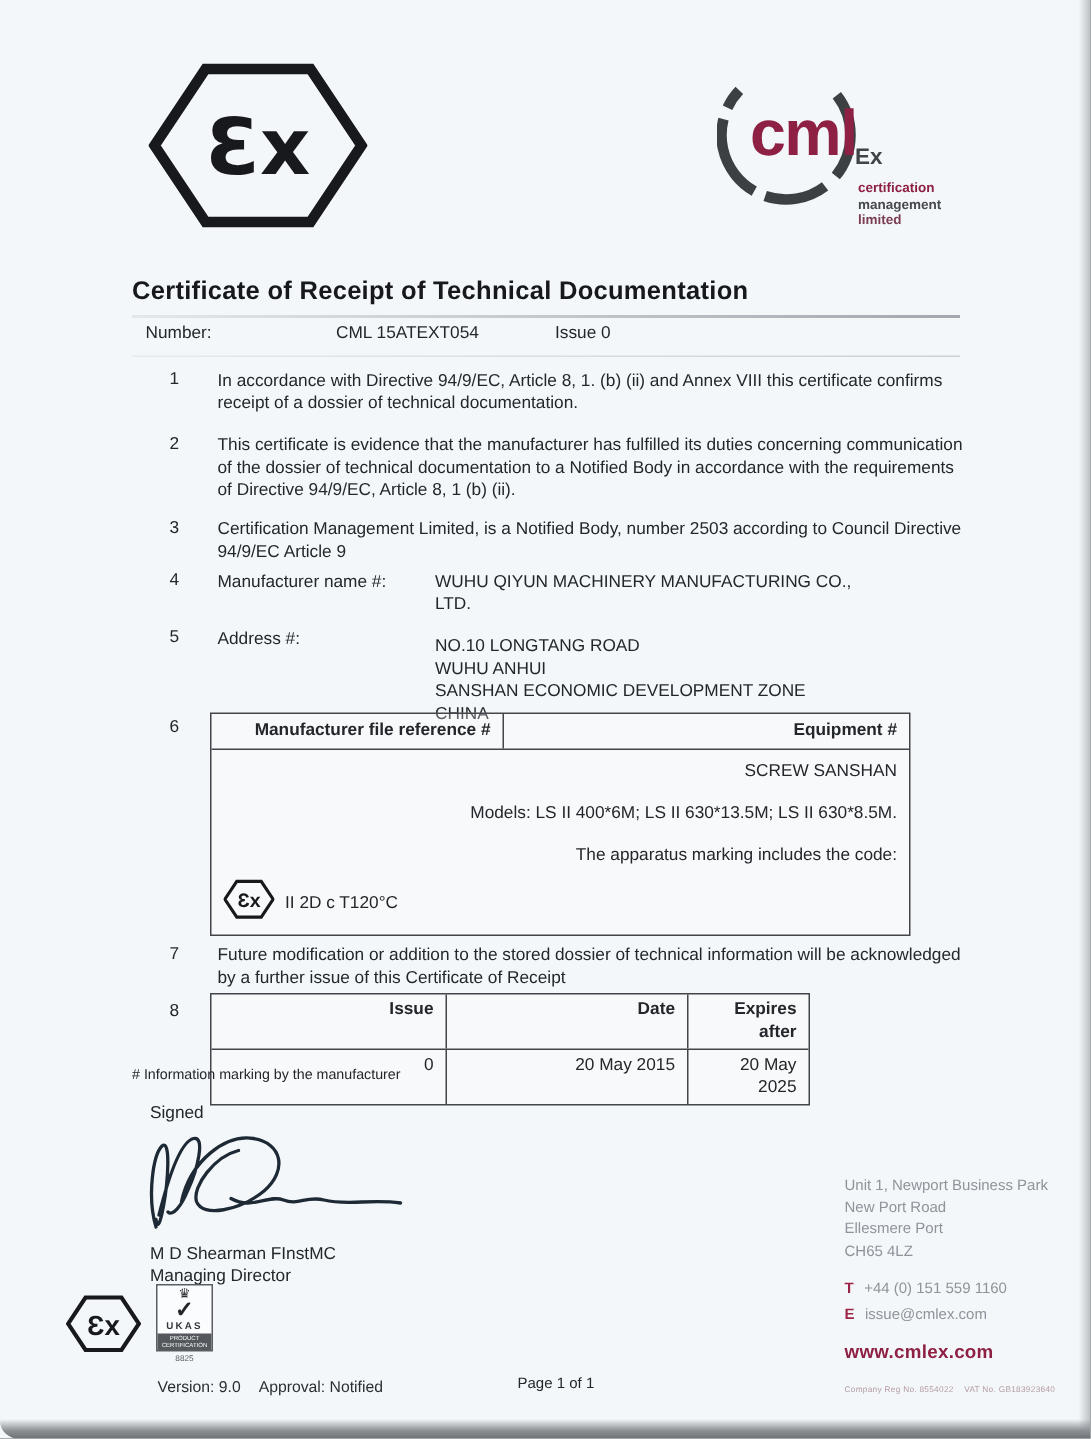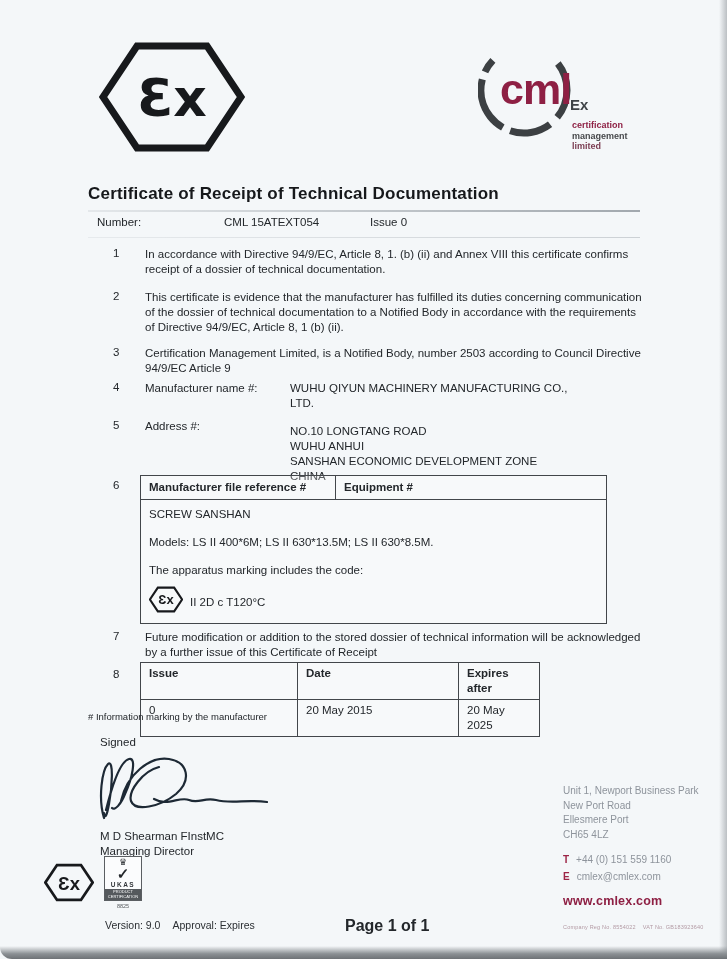--- a/index.html
+++ b/index.html
@@ -29,21 +29,21 @@
   .doc-title { font-size:17px; font-weight:bold; color:#16181b; letter-spacing:0.2px; }
   .rule { height:1.5px; background:linear-gradient(to right, rgba(110,120,130,0.12), rgba(80,90,100,0.5)); }
   .rule.faint { height:1px; background:linear-gradient(to right, rgba(110,120,130,0.10), rgba(100,110,120,0.28)); }
 
   .body-text { font-size:11.5px; line-height:15px; }
   .clause-num { font-size:11.5px; }
 
   
   .cert-table { border:1px solid #42464a; background:rgba(255,255,255,0.25); }
   .t-row { display:flex; }
-  .t-cell { padding:4px 8px; font-size:11.5px; line-height:15px; }
+  .t-cell { padding:4px 8px; font-size:11.5px; line-height:15px;text-align:right; }
   .t-head { font-weight:bold; }
   .br { border-right:1px solid #42464a; }
   .bb { border-bottom:1px solid #42464a; }
 
   .code-row { display:flex; align-items:center; gap:7px; margin-top:8px; }
 
   .footnote { font-size:9.5px; }
 
   
   .ukas-box { width:38px; border:1px solid #5a5e62; background:#fbfcfd; text-align:center; padding:1px 0 0; }
@@ -54,21 +54,21 @@
   .ukas-num { font-size:5.5px; color:#55595d; text-align:center; margin-top:2px; }
 
   
   .contact { font-size:10px; line-height:14.5px; color:#8e949c; }
   .contact .maroon { color:#9c2446; font-weight:bold; }
   .contact .site { font-size:12.5px; font-weight:bold; color:#8e2044; letter-spacing:0.2px; }
   .contact .reg { font-size:5.5px; color:#b39aa4; letter-spacing:0.2px; }
   .row-gap { display:flex; gap:7px; }
 
   .version-line { font-size:10.5px; color:#2b2f33; }
-  .page-label { font-size:16px; font-weight:bold; }
+  .page-label { font-size:10px; font-weight:normal; }
 </style>
 </head>
 <body>
 
 <div class="page">
 
   <div class="abs" style="left:99px; top:42px; width:146px; height:110px;">
     <svg class="atex-hex" width="146" height="110" viewBox="0 0 146 110">
       <polygon points="38,4 108,4 142,55 108,106 38,106 4,55" fill="none" stroke="#17191c" stroke-width="7"></polygon>
       <text x="73" y="74" text-anchor="middle" font-size="52" font-weight="bold" fill="#17191c">Ɛx</text>
@@ -180,36 +180,36 @@
       <div class="ukas-crown">♛</div>
       <div class="ukas-check">✓</div>
       <div class="ukas-word">UKAS</div>
       <div class="ukas-micro">PRODUCT CERTIFICATION</div>
     </div>
     <div class="ukas-num">8825</div>
   </div>
 
   <div class="abs version-line" style="left:105px; top:919px; display:flex; gap:12px;">
     <span>Version: 9.0</span>
-    <span>Approval: Expires</span>
+    <span>Approval: Notified</span>
   </div>
   <div class="abs page-label" style="left:345px; top:917px;">Page 1 of 1</div>
 
   <div class="abs contact" style="left:563px; top:784px; width:160px;">
     <div>Unit 1, Newport Business Park</div>
     <div>New Port Road</div>
     <div>Ellesmere Port</div>
     <div>CH65 4LZ</div>
     <div class="row-gap" style="margin-top:11px;">
       <span class="maroon">T</span>
       <span>+44 (0) 151 559 1160</span>
     </div>
     <div class="row-gap" style="margin-top:2px;">
       <span class="maroon">E</span>
-      <span>cmlex@cmlex.com</span>
+      <span>issue@cmlex.com</span>
     </div>
     <div class="site" style="margin-top:10px;">www.cmlex.com</div>
     <div class="reg row-gap" style="margin-top:11px;">
       <span>Company Reg No. 8554022</span>
       <span>VAT No. GB183923640</span>
     </div>
   </div>
 
 </div>
 

